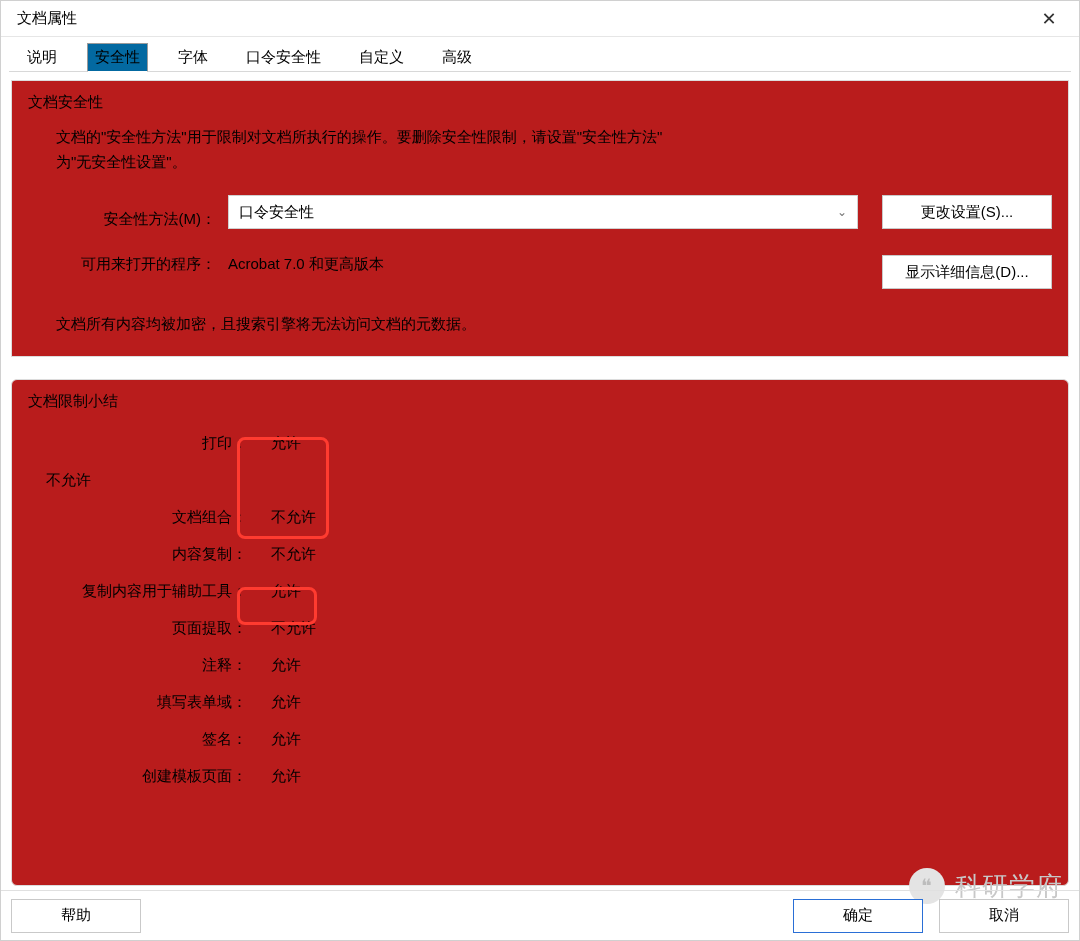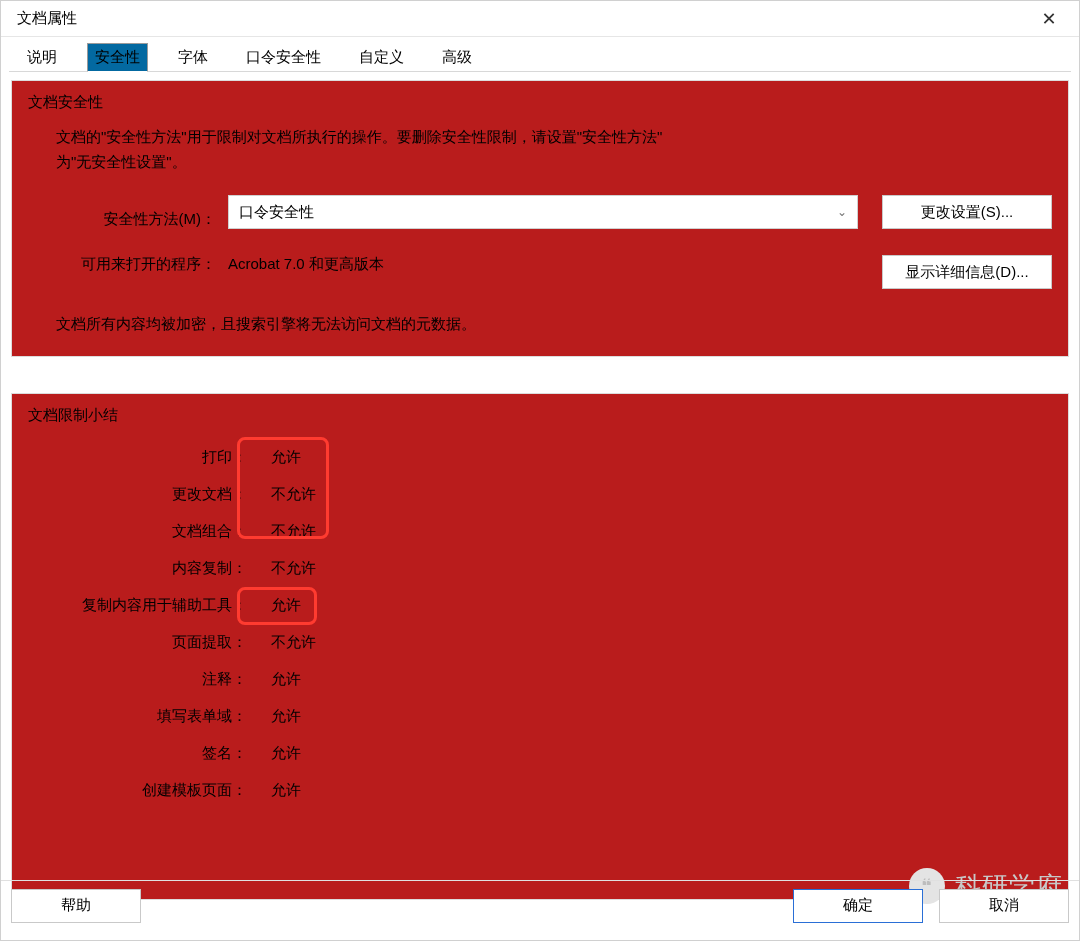--- a/index.html
+++ b/index.html
@@ -110,21 +110,21 @@
     text-align: right;
     padding-right: 12px;
   }
   .value-open {
     flex: 1;
     max-width: 630px;
   }
   .encrypt-note {
     margin: 26px 0 0 28px;
   }
-  .pane + .pane { margin-top: 36px; }
+  .pane + .pane { margin-top: 22px; border-radius: 6px; }
   .perm-table {
     margin-top: 12px;
   }
   .perm-row {
     display: flex;
     align-items: center;
     height: 37px;
   }
   .perm-label {
     width: 225px;
@@ -136,21 +136,21 @@
     min-width: 88px;
   }
   .hl {
     border: 3px solid #ff3b30;
     border-radius: 8px;
     position: absolute;
     pointer-events: none;
   }
   .footer {
     position: absolute;
-    left: 0; right: 0; bottom: 10px;
+    left: 0; right: 0; bottom: 0;
     height: 50px;
     border-top: 1px solid #e0e0e0;
     display: flex;
     align-items: center;
     justify-content: space-between;
     padding: 0 10px;
   }
   .btn {
     width: 130px; height: 34px;
     border: 1px solid #c9c9c9;
@@ -227,21 +227,20 @@
   </div>
 
   <div class="pane" style="padding-bottom:90px;">
     <div class="section-title">文档限制小结</div>
     <div class="perm-table">
       <div class="perm-row">
         <div class="perm-label">打印：</div>
         <div class="perm-value">允许</div>
       </div>
       <div class="perm-row">
-        <div class="perm-label">更改文档：</div>
         <div class="perm-value">不允许</div>
       </div>
       <div class="perm-row">
         <div class="perm-label">文档组合：</div>
         <div class="perm-value">不允许</div>
       </div>
       <div class="perm-row">
         <div class="perm-label">内容复制：</div>
         <div class="perm-value">不允许</div>
       </div>

